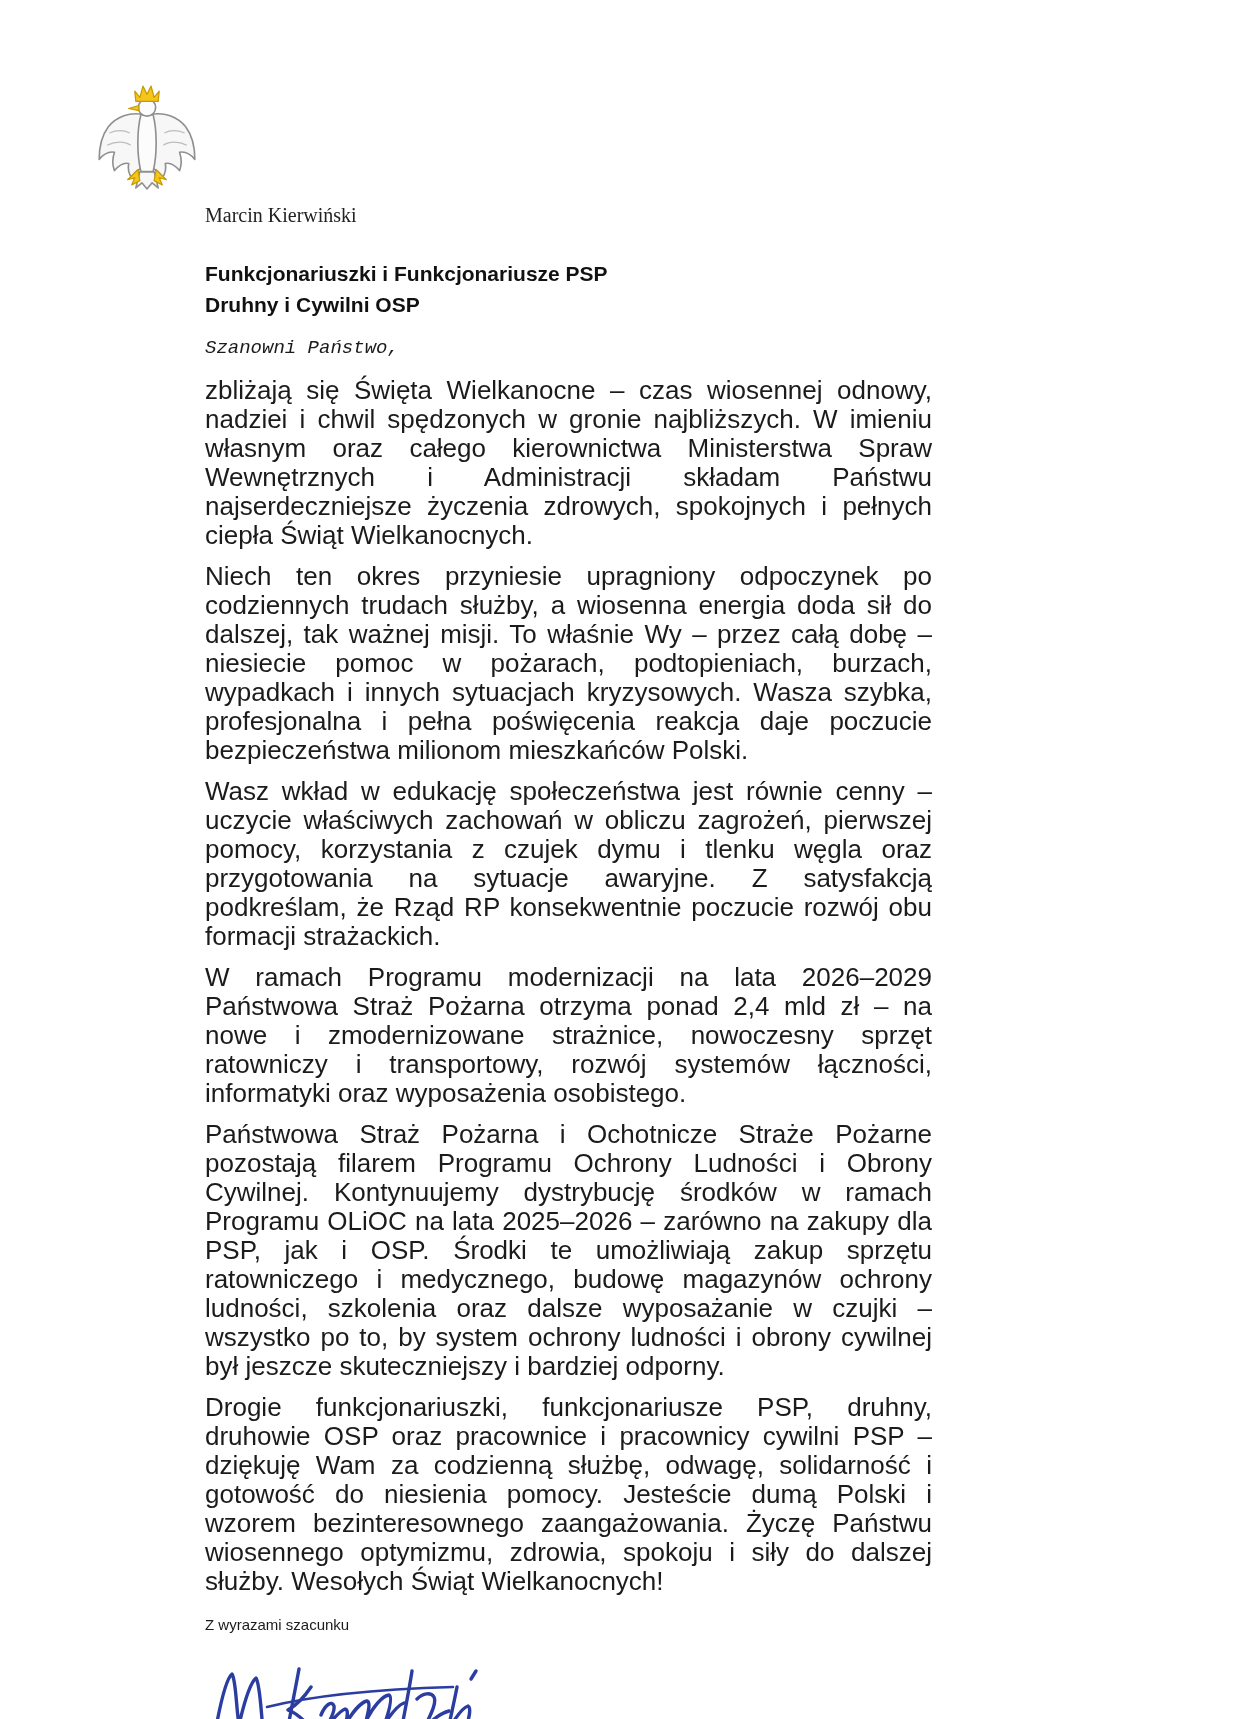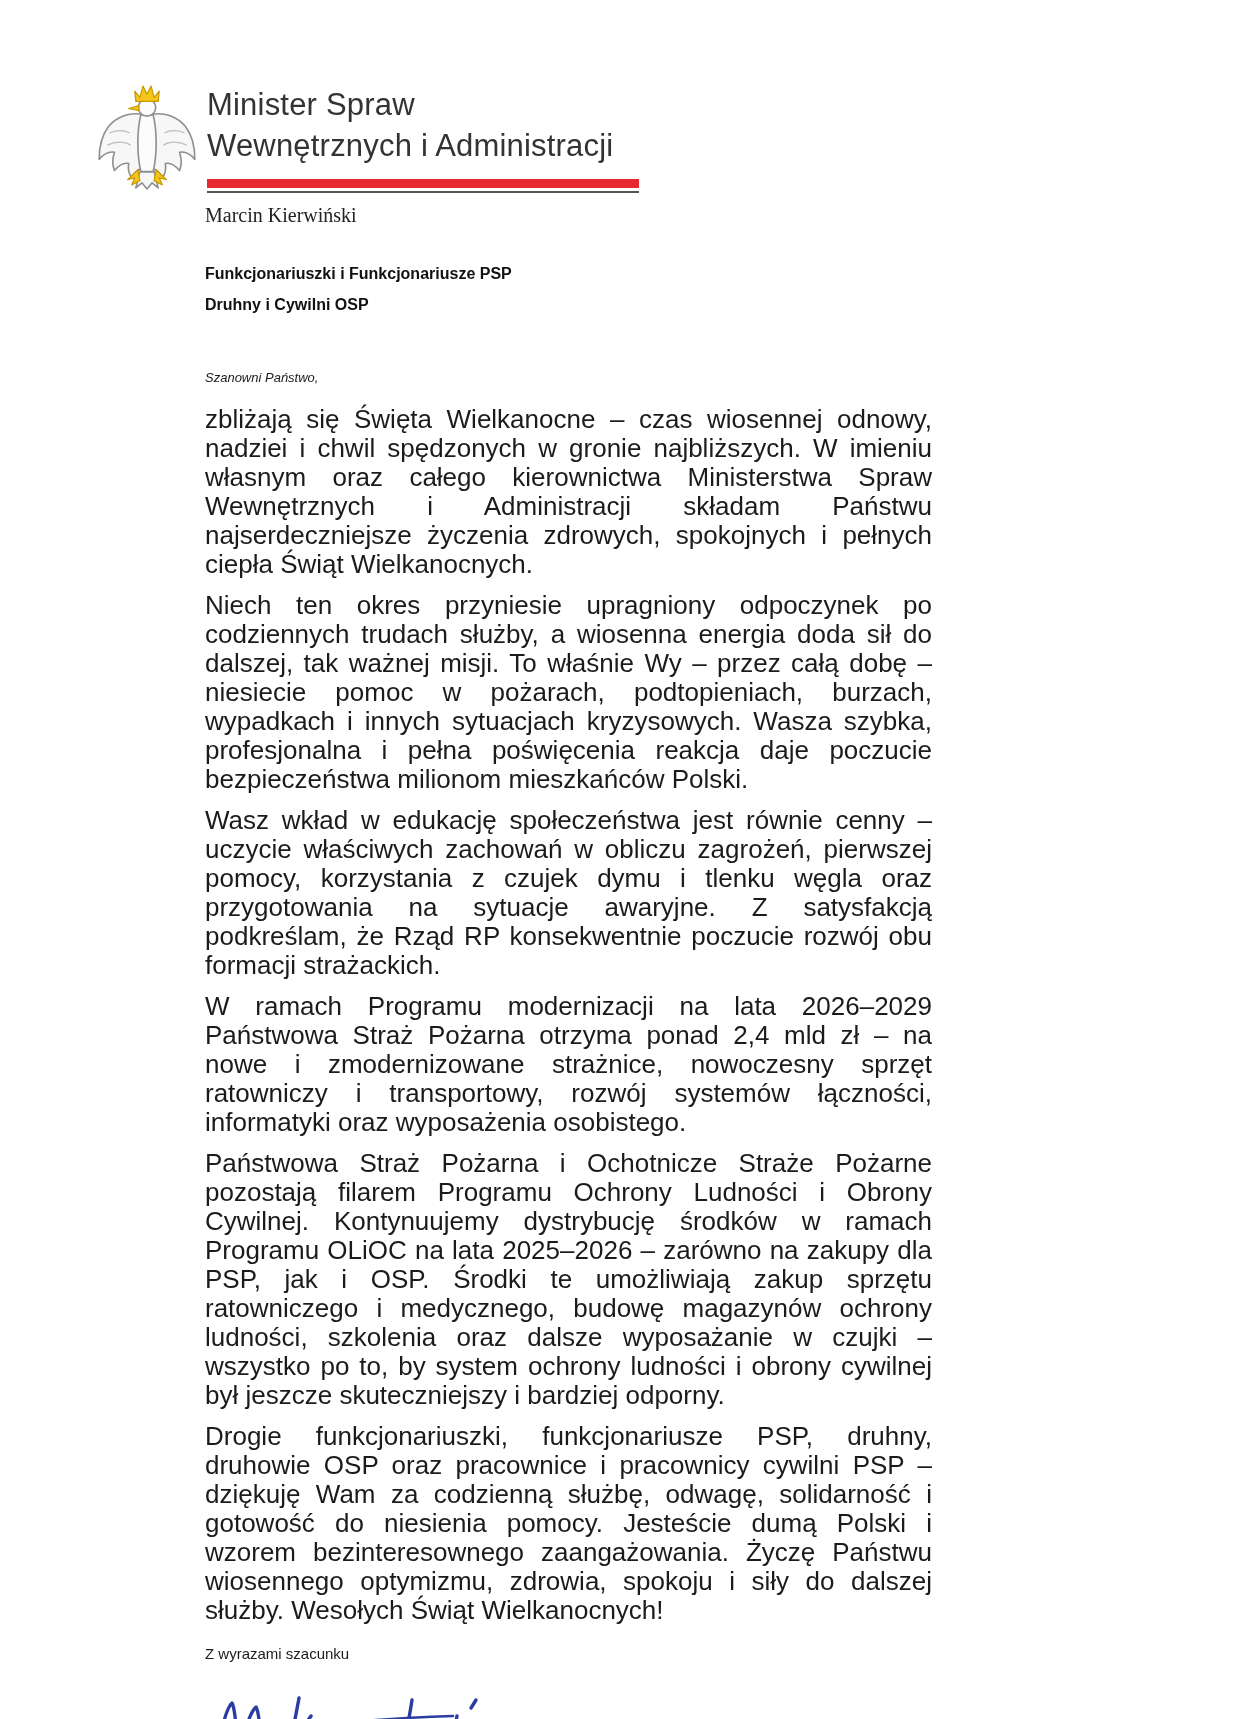--- a/index.html
+++ b/index.html
@@ -19,22 +19,22 @@
   .emblem svg { width:104px; height:116px; display:block; }
   .title-block { margin-left:8px; padding-top:6px; }
   .ministry-title { font-size:31px; line-height:41px; color:#333333; font-weight:400; letter-spacing:0.2px; }
   .rule-red  { width:432px; height:9px;  background:#e8272e; margin-top:13px; }
   .rule-gray { width:432px; height:2px;  background:#555555; margin-top:3px; }
 
   
   .content { position:absolute; left:205px; top:202px; width:727px; }
   .signatory { font-size:20px; line-height:26px; color:#222222;font-family:Liberation Serif, serif; }
   .addressees { margin-top:30px; }
-  .addressee-line { font-size:16px; line-height:31px; font-weight:700; color:#111111; }
-  .salutation { margin-top:45px; font-size:13px; line-height:25px; font-style:italic; color:#1b1b1b; }
+  .addressee-line { font-size:21px; line-height:31px; font-weight:700; color:#111111; }
+  .salutation { margin-top:16px; font-size:19px; line-height:25px; font-style:italic; color:#1b1b1b;font-family:Liberation Mono, monospace; }
   .letter-paragraph {
     margin-top:12px;
     font-size:26px; line-height:29px;
     text-align:justify;
     color:#1b1b1b;
   }
   .letter-paragraph.first { margin-top:15px; }
   .closing { margin-top:14px; font-size:15px; line-height:29px; color:#1b1b1b; }
   .signature-wrap { margin-top:4px; width:300px; height:112px; }
   .signature-wrap svg { display:block; width:300px; height:112px; }
@@ -61,26 +61,20 @@
         <path d="M59 90 L69 100 L62 98 L65 105 L57 101 Z" fill="#f5c51a" stroke="#c79a00" stroke-width="1.2" stroke-linejoin="round"></path>
 
         <path d="M44 36 L56 36 C60 52 60 76 56 92 L44 92 C40 76 40 52 44 36 Z" fill="#fcfcfc" stroke="#8f8f8f" stroke-width="1.6" stroke-linejoin="round"></path>
 
         <circle cx="50" cy="29" r="8.5" fill="#fcfcfc" stroke="#8f8f8f" stroke-width="1.6"></circle>
 
         <path d="M42 27 L32 30 L42 32 Z" fill="#f5c51a" stroke="#c79a00" stroke-width="1.2" stroke-linejoin="round"></path>
 
         <path d="M38 13 L43 19 L46 8 L50 16 L54 8 L57 19 L62 13 L61 23 L39 23 Z" fill="#f5c51a" stroke="#c79a00" stroke-width="1.2" stroke-linejoin="round"></path>
       </svg>
-    </div>
-    <div class="title-block">
-      <div class="ministry-title">Minister Spraw</div>
-      <div class="ministry-title">Wewnętrznych i Administracji</div>
-      <div class="rule-red"></div>
-      <div class="rule-gray"></div>
     </div>
   </header>
 
   <main class="content">
 
     <div class="signatory">Marcin Kierwiński</div>
 
     <div class="addressees">
       <div class="addressee-line">Funkcjonariuszki i Funkcjonariusze PSP</div>
       <div class="addressee-line">Druhny i Cywilni OSP</div>

